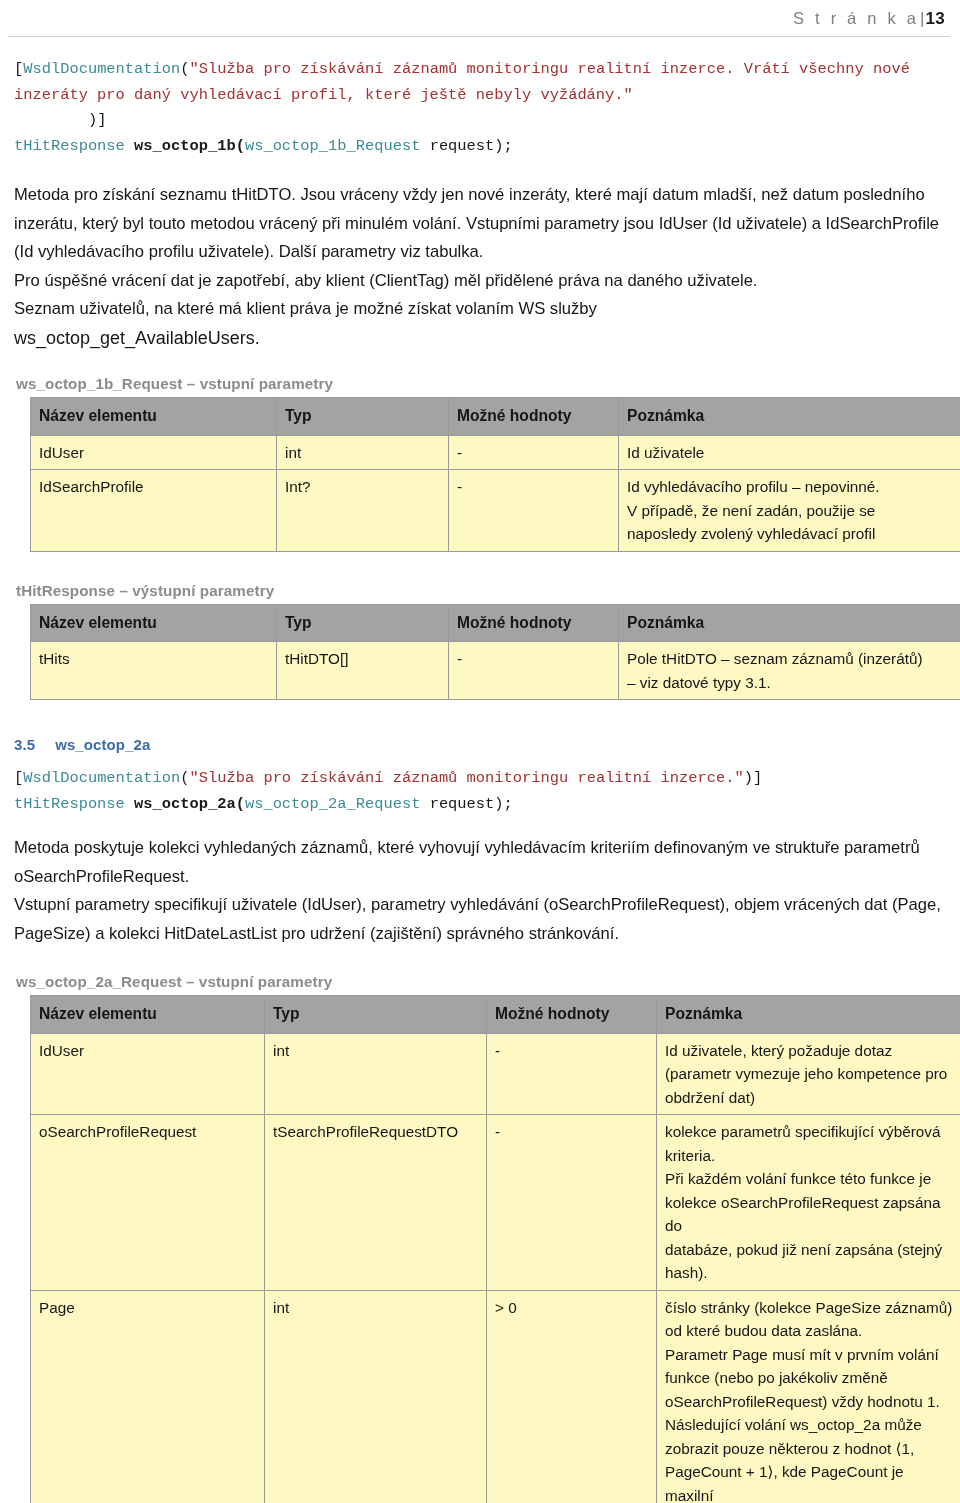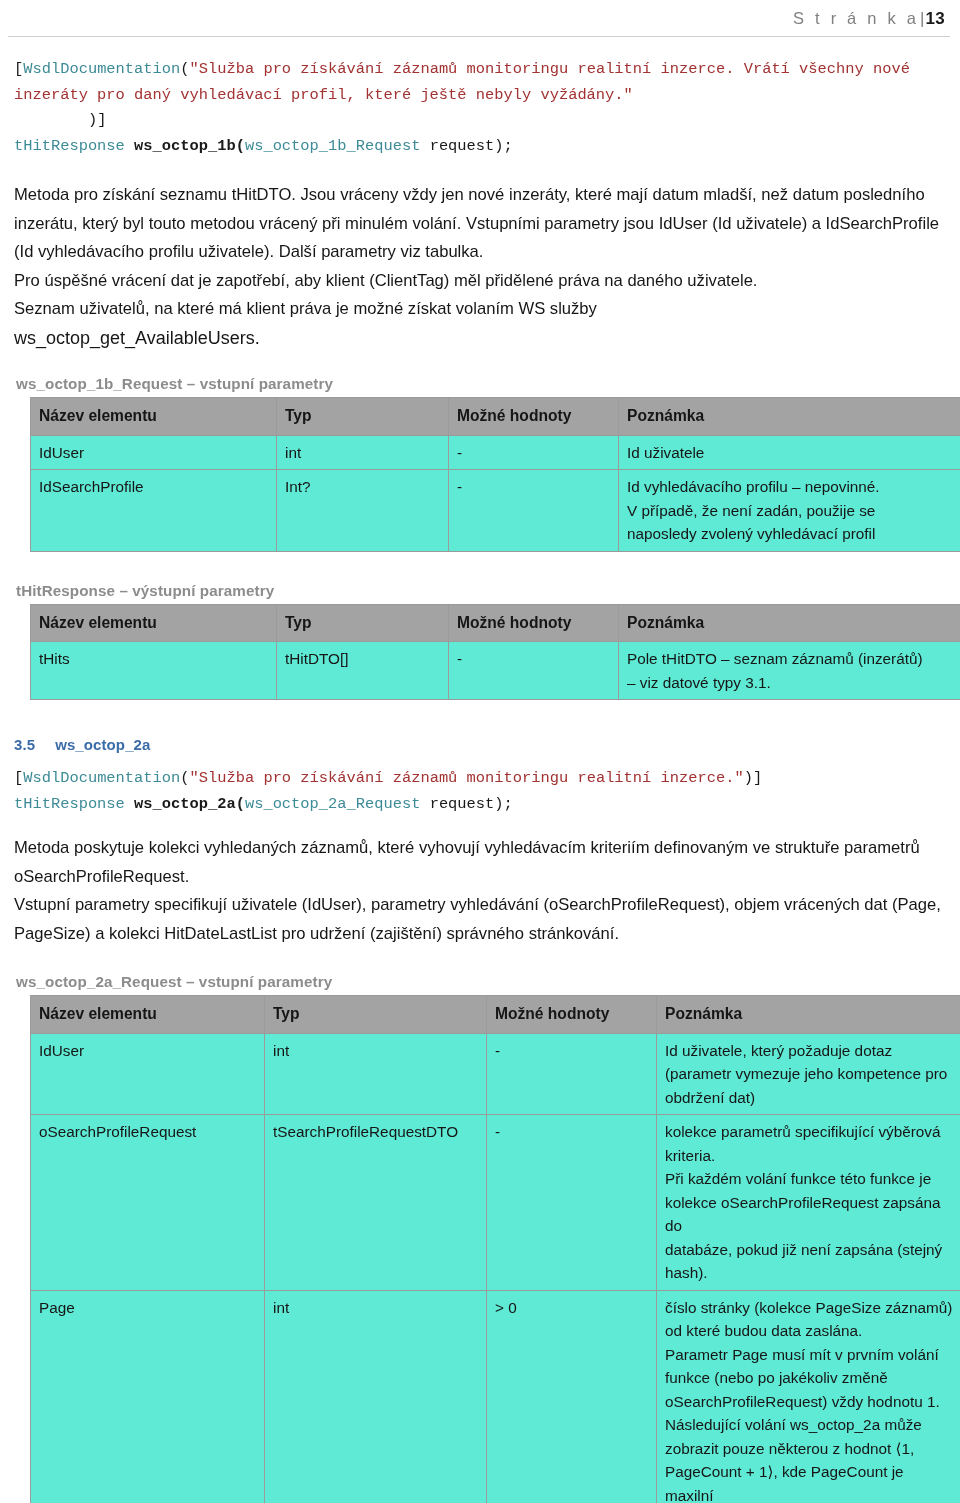--- a/index.html
+++ b/index.html
@@ -121,21 +121,21 @@
     color: #161616;
     text-align: left;
   }
   table.doc-table thead th {
     background: #a3a3a3;
     font-weight: bold;
     font-size: 15.6px;
     padding-top: 6px;
     padding-bottom: 7px;
   }
-  table.doc-table td { background: #5eead4; }
+  table.doc-table td { background: #fef9c3; }
 
   #table-1 { width: 930px; margin-top: 0; }
   #table-1 col.c1 { width: 246px; }
   #table-1 col.c2 { width: 172px; }
   #table-1 col.c3 { width: 170px; }
   #table-1 col.c4 { width: 342px; }
 
   #table-2 { width: 930px; }
   #table-2 col.c1 { width: 246px; }
   #table-2 col.c2 { width: 172px; }

